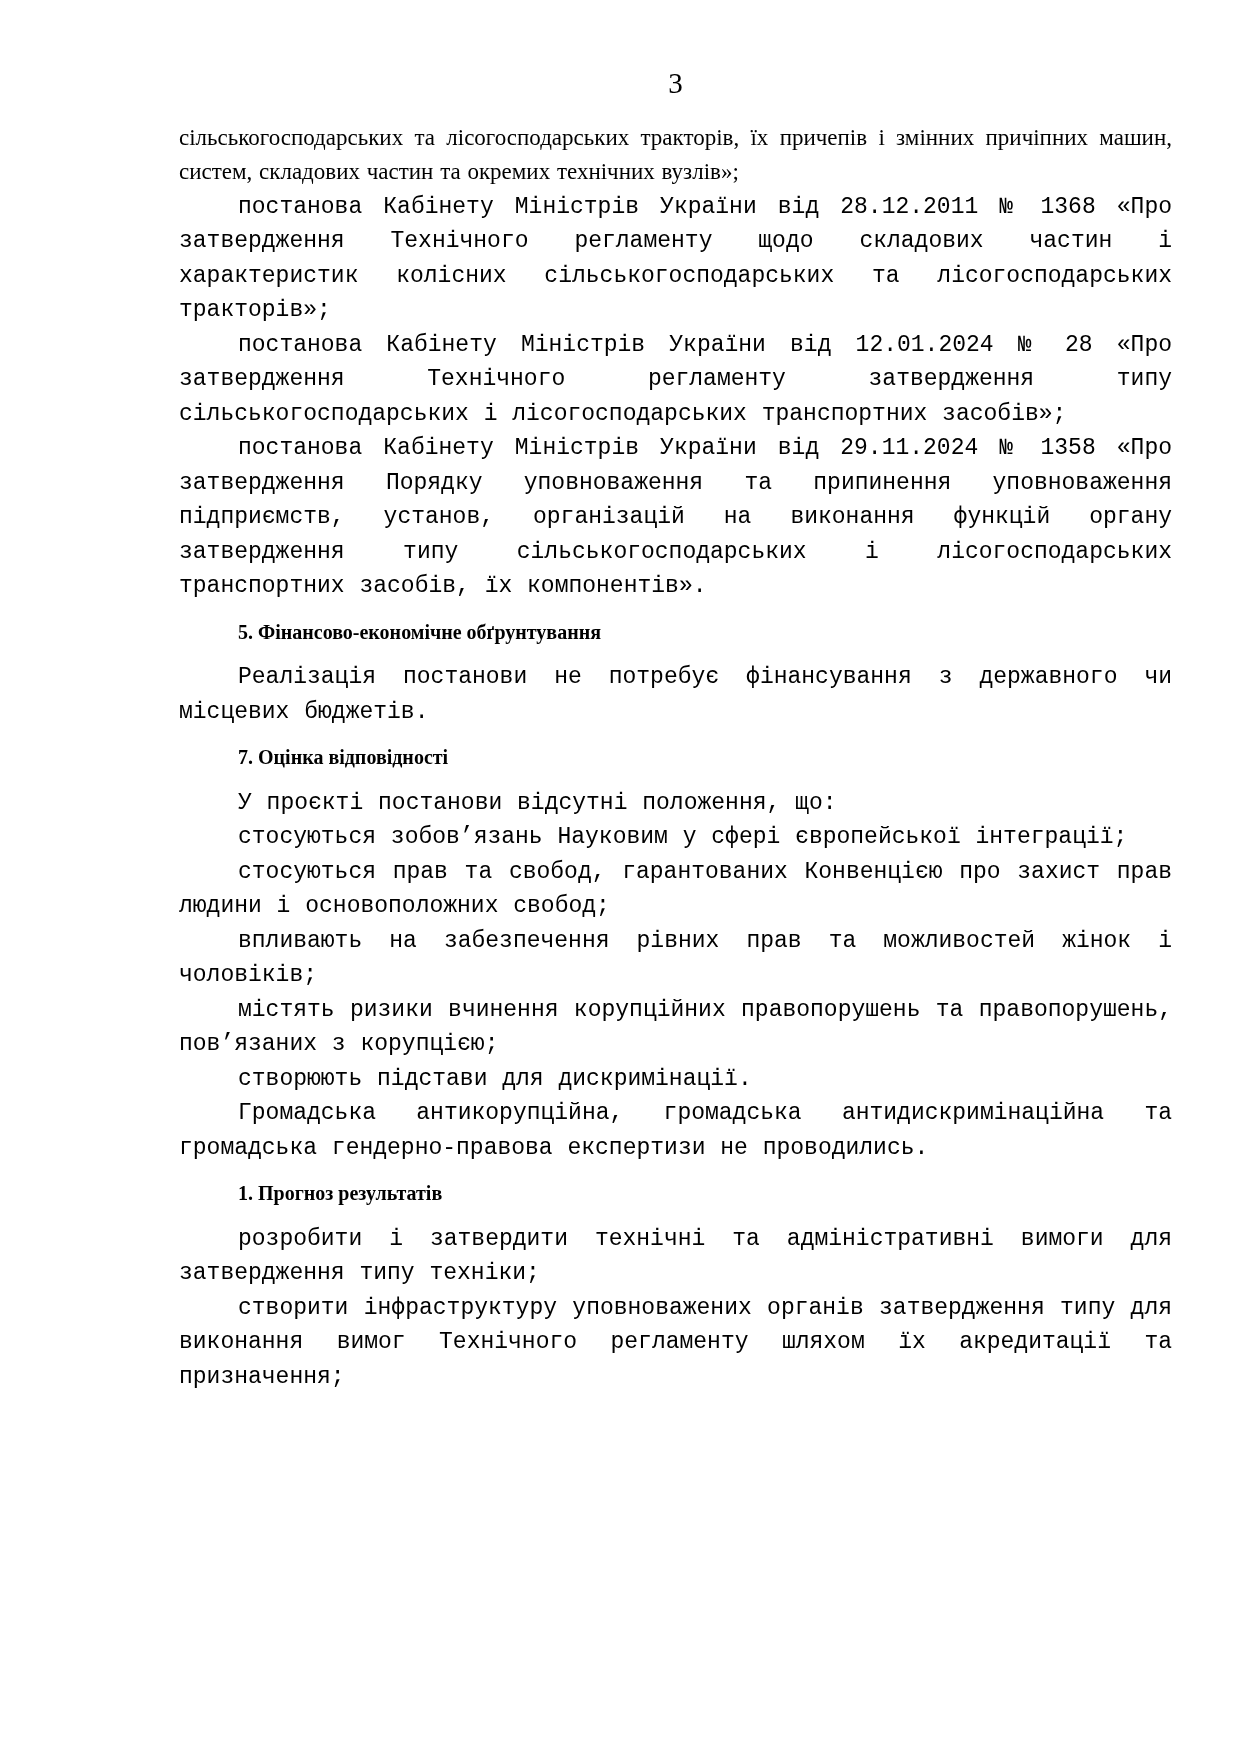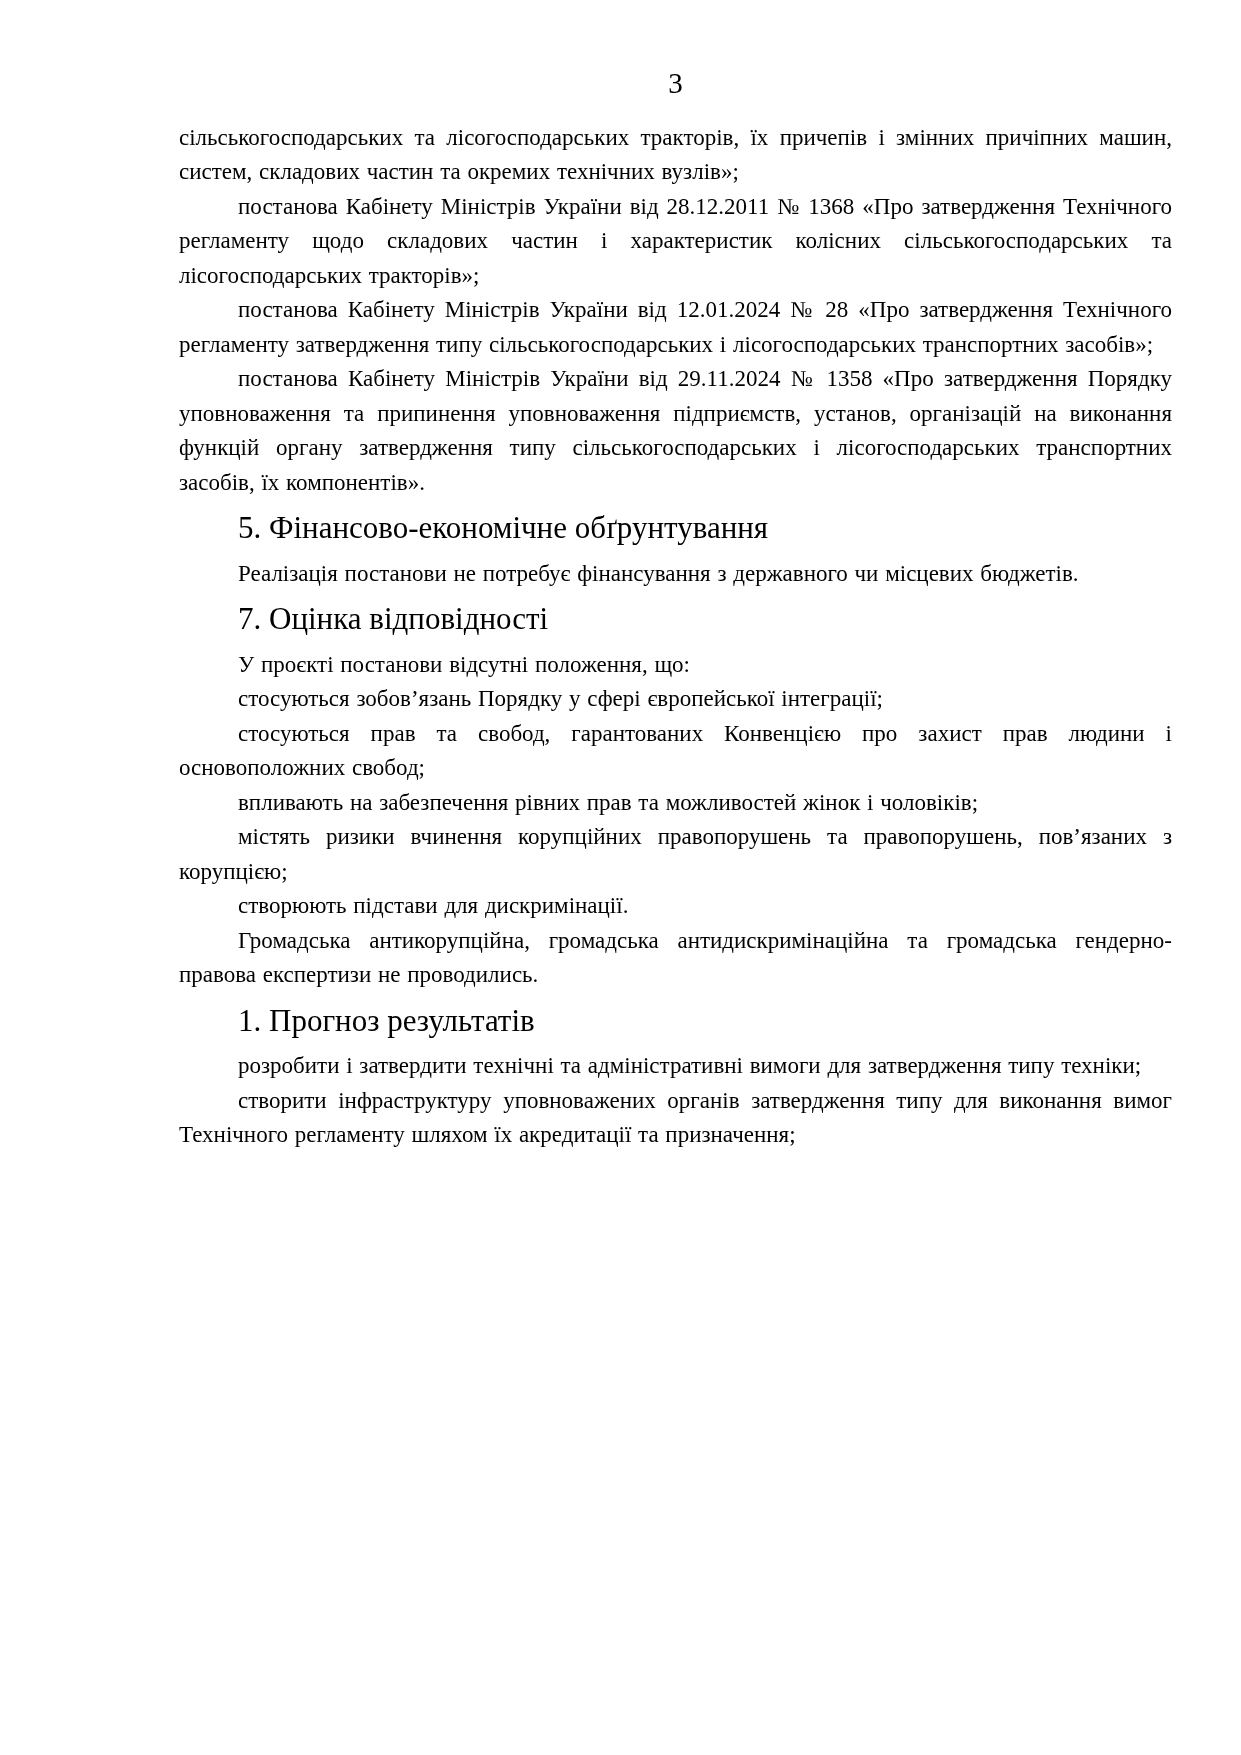--- a/index.html
+++ b/index.html
@@ -30,25 +30,26 @@
   }
   .para {
     font-size: 23px;
     line-height: 34.5px;
     text-align: justify;
     margin: 0;
     word-spacing: 1px;
   }
   .para.indent {
     text-indent: 59px;
+    font-family: Liberation Mono, monospace;
   }
   .heading {
-    font-size: 31px;
+    font-size: 20px;
     line-height: 34.5px;
-    font-weight: normal;
+    font-weight: bold;
     text-indent: 59px;
     text-align: left;
     margin: 11px 0;
   }
 </style>
 </head>
 <body>
 
 <div class="page">
   <div class="content">
@@ -67,21 +68,21 @@
 
     <p class="para indent">Реалізація постанови не потребує фінансування з державного чи місцевих бюджетів.</p>
 
 
 
 
     <h2 class="heading">7. Оцінка відповідності</h2>
 
     <p class="para indent">У проєкті постанови відсутні положення, що:</p>
 
-    <p class="para indent">стосуються зобов’язань Порядку у сфері європейської інтеграції;</p>
+    <p class="para indent">стосуються зобов’язань Науковим у сфері європейської інтеграції;</p>
 
     <p class="para indent">стосуються прав та свобод, гарантованих Конвенцією про захист прав людини і основоположних свобод;</p>
 
     <p class="para indent">впливають на забезпечення рівних прав та можливостей жінок і чоловіків;</p>
 
     <p class="para indent">містять ризики вчинення корупційних правопорушень та правопорушень, пов’язаних з корупцією;</p>
 
     <p class="para indent">створюють підстави для дискримінації.</p>
 
     <p class="para indent">Громадська антикорупційна, громадська антидискримінаційна та громадська гендерно-правова експертизи не проводились.</p>

